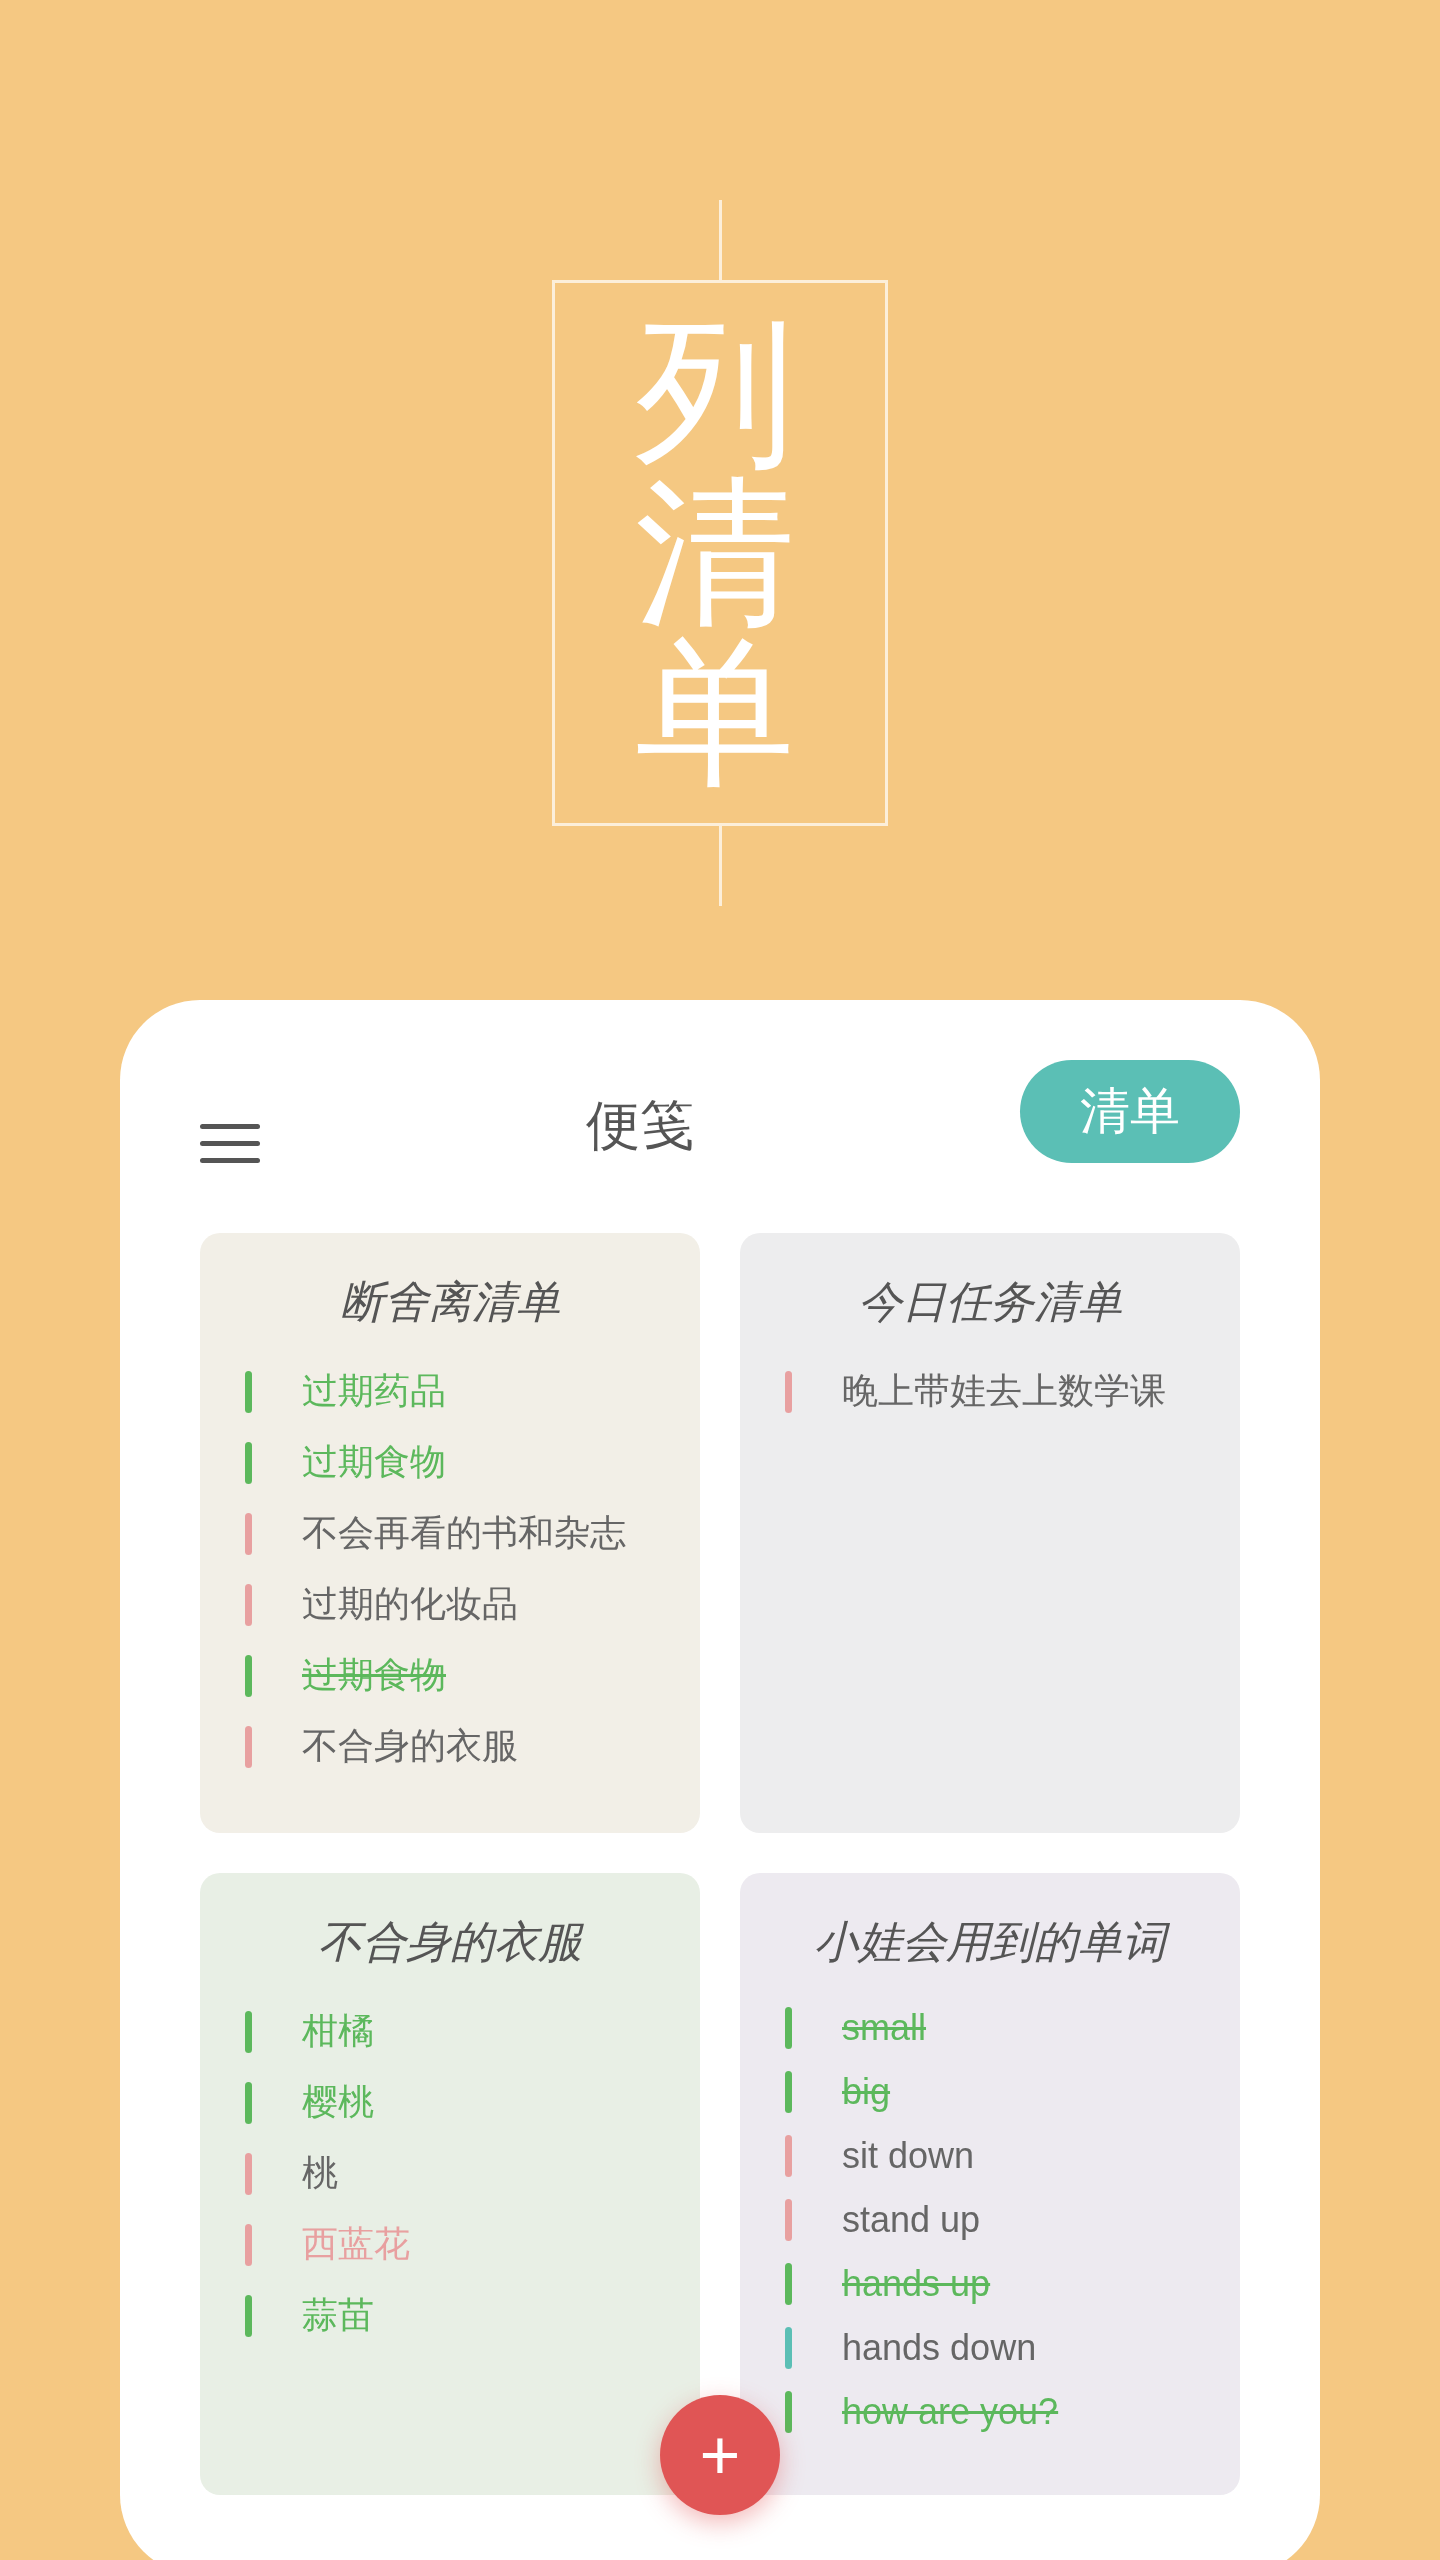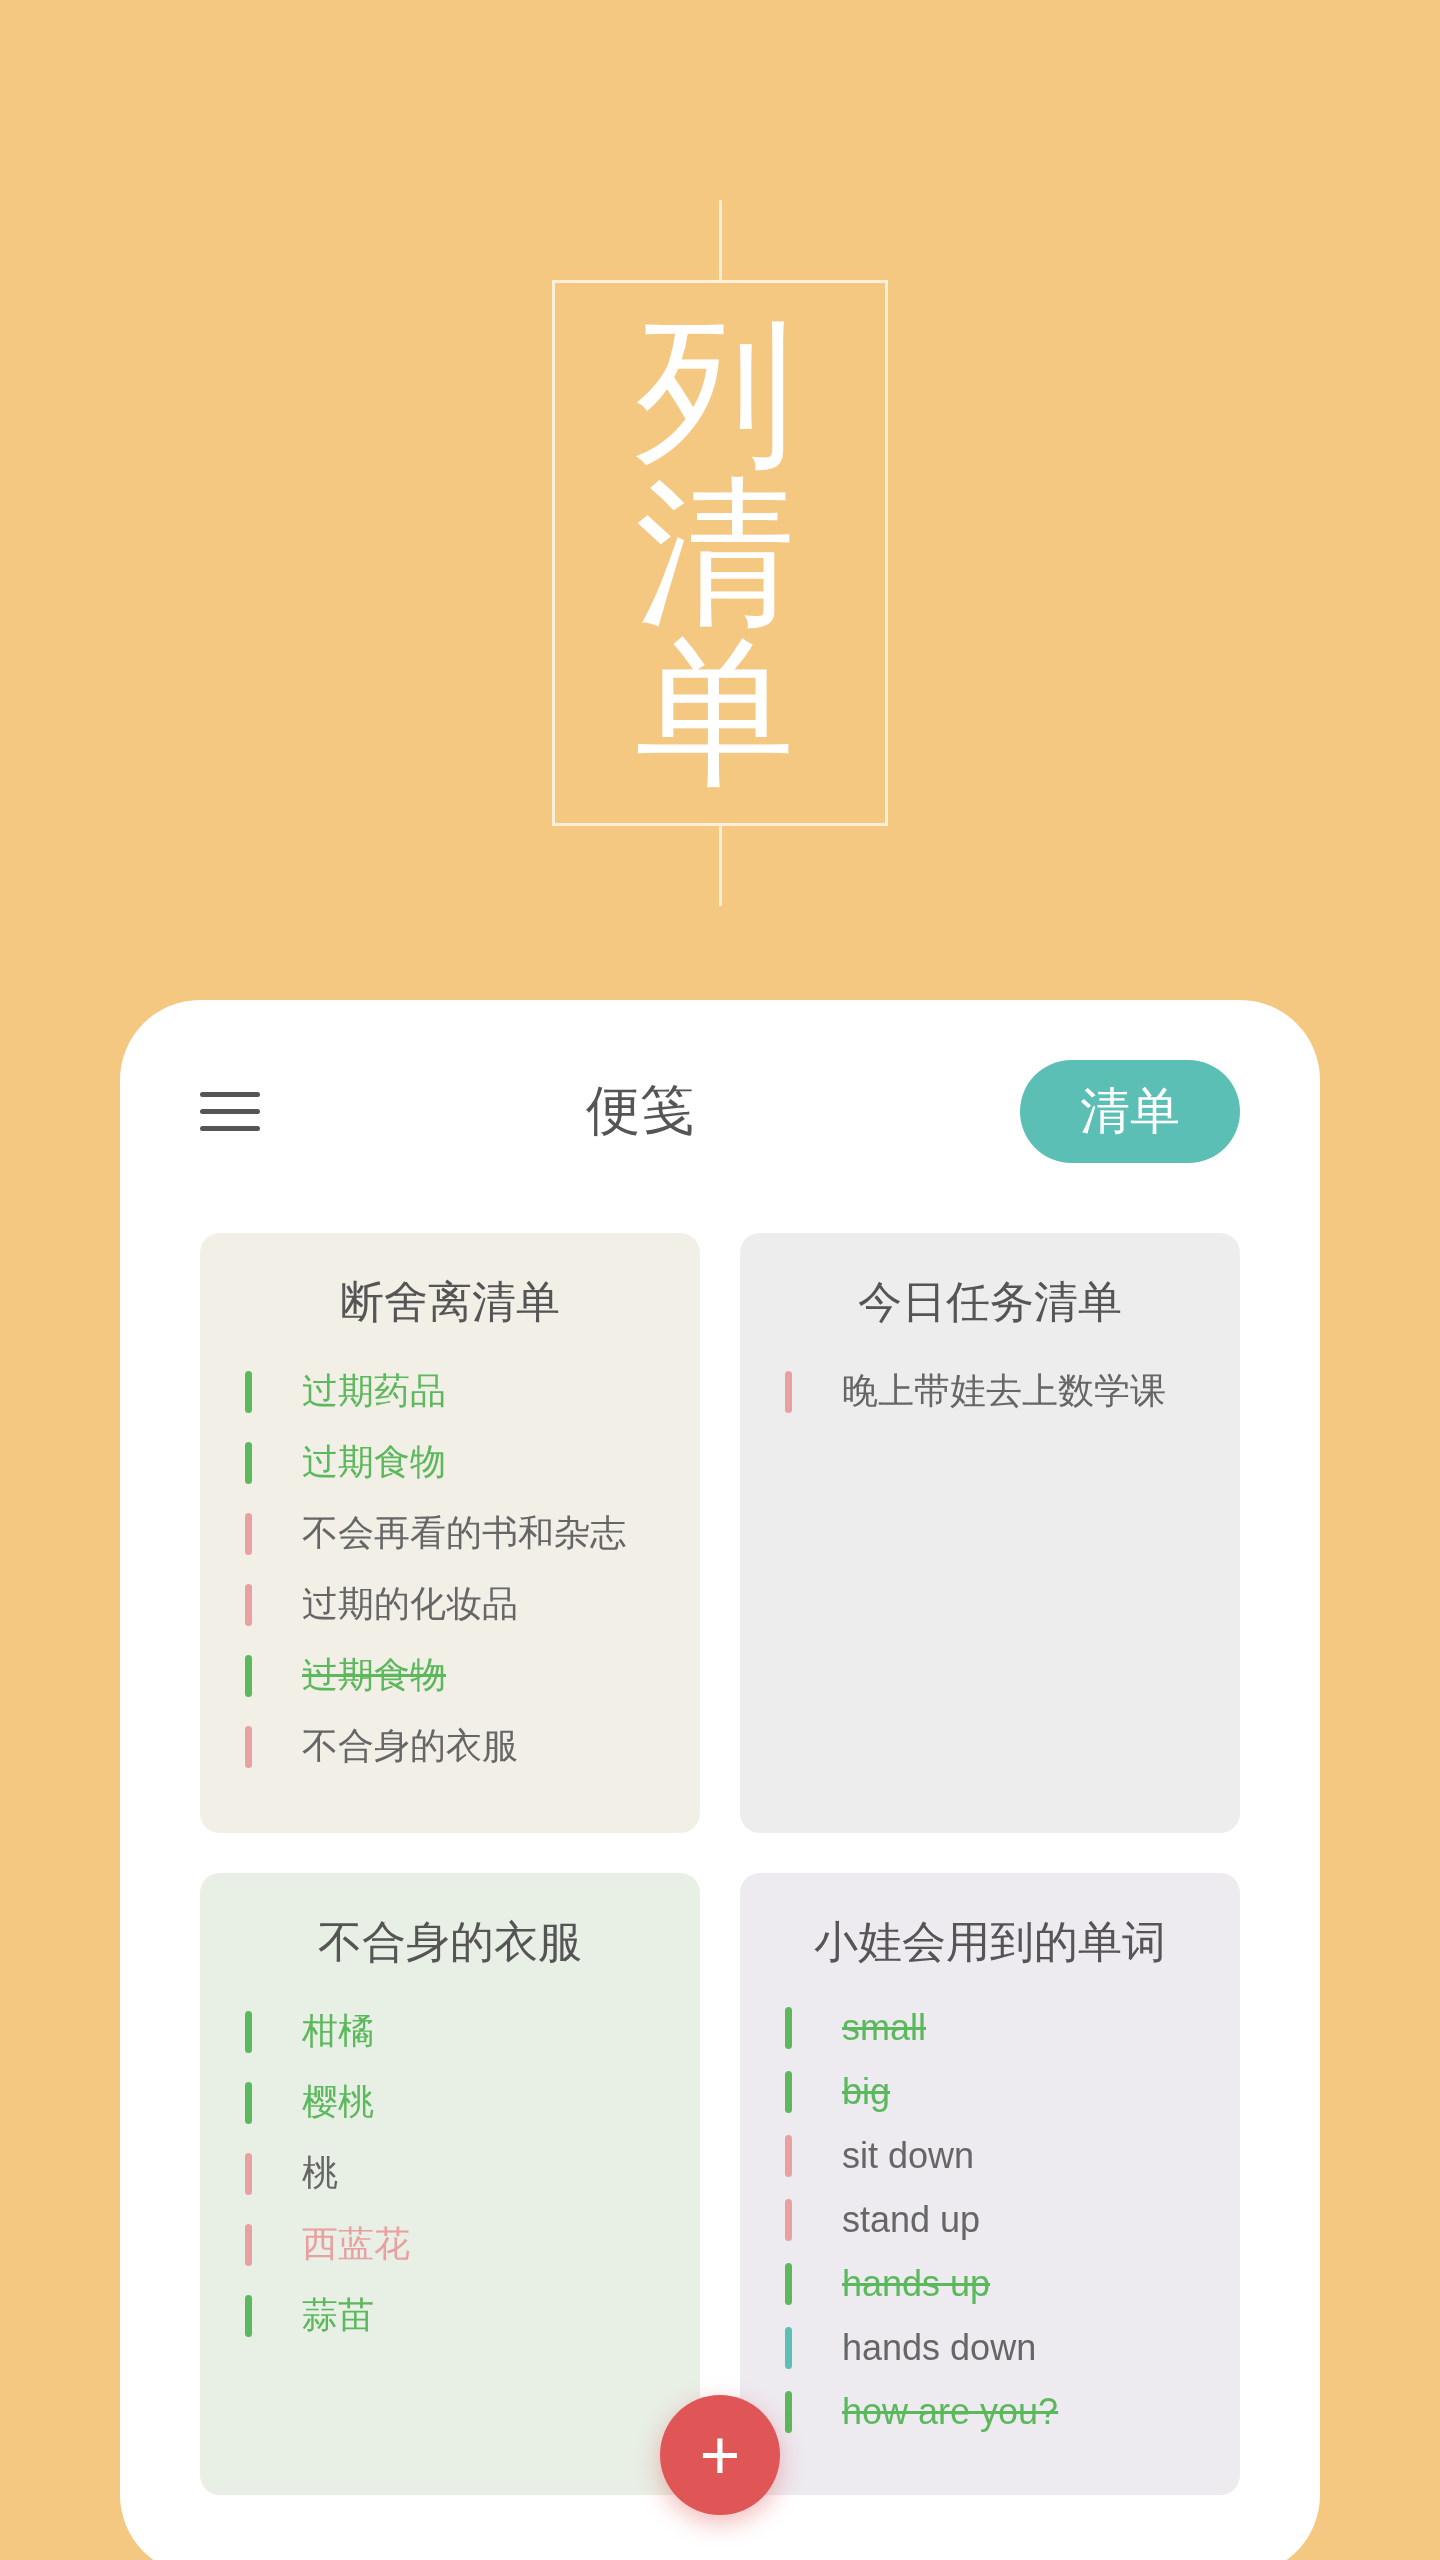--- a/index.html
+++ b/index.html
@@ -68,21 +68,21 @@
       width: 1200px;
       background: white;
       border-radius: 80px;
       padding: 60px 80px 80px;
       min-height: 1400px;
     }
 
     
     .nav-bar {
       display: flex;
-      align-items: center;
+      align-items: flex-end;
       margin-bottom: 70px;
     }
 
     .hamburger {
       display: flex;
       flex-direction: column;
       gap: 12px;
       cursor: pointer;
     }
 
@@ -135,20 +135,21 @@
 
     .list-card-light-purple {
       background: #EDEAF0;
     }
 
     .list-card-title {
       font-size: 44px;
       color: #555;
       text-align: center;
       margin-bottom: 35px;
+      font-style: italic;
     }
 
     .list-item {
       display: flex;
       align-items: center;
       margin-bottom: 22px;
       font-size: 36px;
       gap: 32px;
     }
 

